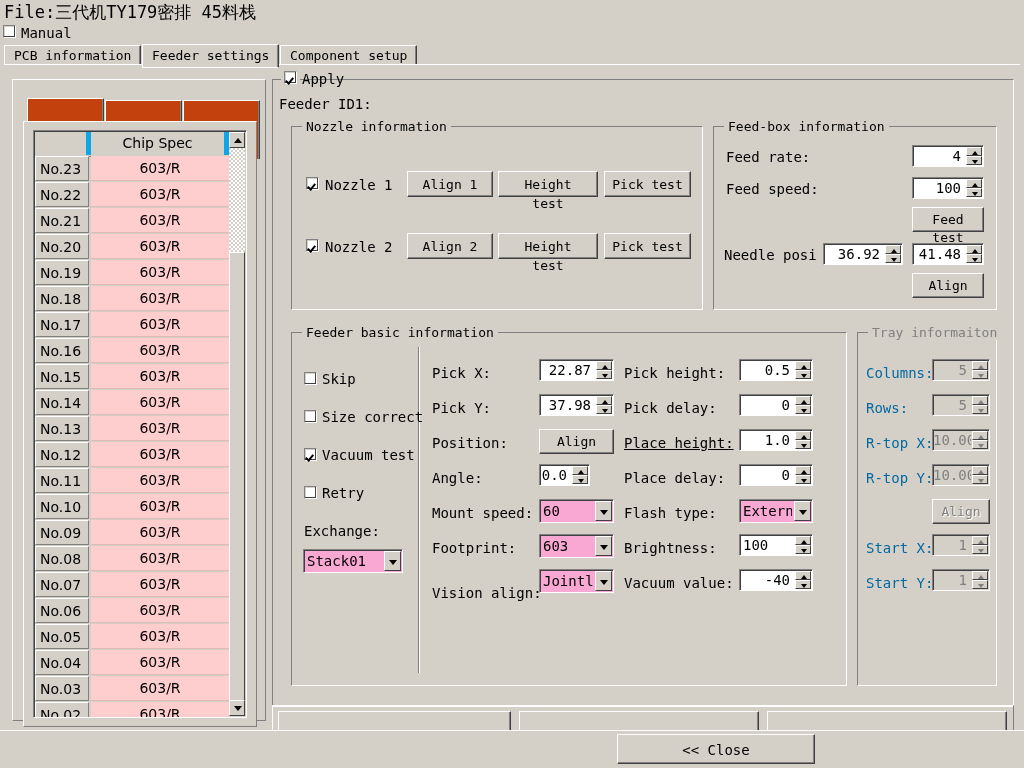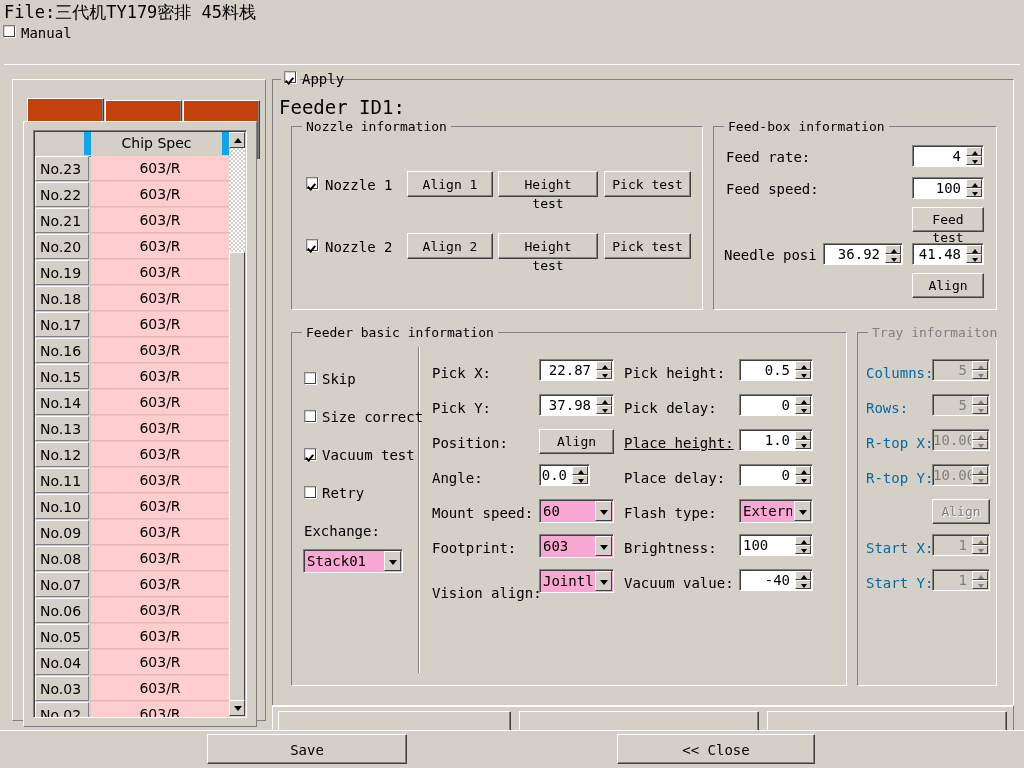--- a/index.html
+++ b/index.html
@@ -48,21 +48,21 @@
   #stack-body{position:absolute;left:10px;top:41px;width:232px;height:604px;
       background:#d4d0c8;border:1px solid #fff;border-right-color:#808080;border-bottom-color:#808080;}
 
   
   #grid{position:absolute;left:9px;top:8px;width:212px;height:586px;
         border:1px solid #808080;border-right-color:#fff;border-bottom-color:#fff;
         box-shadow:inset 1px 1px 0 #404040;background:#d4d0c8;overflow:hidden;}
   #grid-head{position:absolute;left:1px;top:1px;width:194px;height:24px;
         background:#d4d0c8;border-bottom:1px solid #808080;}
   #grid-head .hcell{position:absolute;top:0;height:23px;line-height:23px;text-align:center;
-        border-right:7px solid #0ea5e9;box-sizing:border-box;
+        border-right:5px solid #0ea5e9;box-sizing:border-box;
         font-family:"DejaVu Sans","Liberation Sans",sans-serif;font-size:14px;}
   #hcell-rowhdr{left:0;width:56px;}
   #hcell-spec{left:56px;width:138px;}
   #rows{position:absolute;left:1px;top:25px;width:194px;}
   .grow{height:26px;position:relative;}
   .grow .rh{position:absolute;left:0;top:0;width:54px;height:25px;line-height:25px;
         background:#d4d0c8;border:1px solid #fff;border-right-color:#808080;border-bottom-color:#808080;
         box-sizing:border-box;padding-left:4px;
         font-family:"DejaVu Sans","Liberation Sans",sans-serif;font-size:14px;}
   .grow .cv{position:absolute;left:56px;top:0;width:138px;height:25px;line-height:25px;
@@ -87,21 +87,21 @@
   
   #right-panel{position:absolute;left:268px;top:14px;width:740px;height:626px;}
 
   .gbox{position:absolute;border:1px solid #808080;border-right-color:#fff;border-bottom-color:#fff;}
   .gbox>.cap{position:absolute;top:-8px;left:10px;background:#d4d0c8;padding:0 4px;font-size:13px;white-space:nowrap;}
   .gbox>.cap.dis{color:#808080;}
 
   #apply-box{position:absolute;left:0;top:0;width:740px;height:626px;
      border:1px solid #808080;border-right-color:#fff;border-bottom-color:#fff;}
   #apply-cap{position:absolute;top:-9px;left:8px;background:#d4d0c8;padding:0 3px;white-space:nowrap;font-size:13px;}
-  #feeder-id{position:absolute;left:6px;top:16px;font-size:19px;white-space:nowrap;}
+  #feeder-id{position:absolute;left:6px;top:16px;font-size:14px;white-space:nowrap;}
 
   
   #nozzle-box{left:18px;top:46px;width:410px;height:182px;}
   .nozrow{position:absolute;white-space:nowrap;}
   .btn{display:inline-block;background:#d4d0c8;border:1px solid #fff;
        border-right-color:#404040;border-bottom-color:#404040;
        box-shadow:inset -1px -1px 0 #808080;
        text-align:center;line-height:normal;box-sizing:border-box;
        font-family:"DejaVu Sans Mono","Liberation Mono",monospace;font-size:13px;color:#000;
        padding:3px 6px;cursor:default;}
@@ -158,20 +158,25 @@
 <body>
 
 <div class="win">
 
   <div id="title-bar">File:三代机TY179密排  45料栈</div>
 
   <div class="cbrow" id="manual-row">
     <span class="cb" id="cb-manual"></span><span class="lbl">Manual</span>
   </div>
 
+  <div id="tabstrip">
+      <div class="tab" style="left: 0px;">PCB information</div>
+      <div class="tab sel" style="left: 138px;">Feeder settings</div>
+      <div class="tab" style="left: 276px;">Component setup</div>
+    </div>
   <div id="tabline"></div>
 
   <div id="client">
 
     <div id="left-panel">
       <div id="stack-tabs">
           <div class="stab sel" style="left: 0px;">L stack</div>
           <div class="stab" style="left: 78px;">R stack</div>
           <div class="stab" style="left: 156px;">S stack</div>
         </div>
@@ -619,16 +624,15 @@
 
     <div id="action-bar">
       <div class="btn abtn" style="left:5px;width:233px;">Allocate chip to feeder</div>
       <div class="btn abtn" style="left:246px;width:240px;">Assign feeder and nozzle</div>
       <div class="btn abtn" style="left:494px;width:240px;">Footprint library</div>
     </div>
 
   </div>
 
   <div id="footer"></div>
-  <div class="btn" id="save-btn">Save</div>
   <div class="btn" id="close-btn">&lt;&lt; Close</div>
 
 </div>
 
 </body></html>

